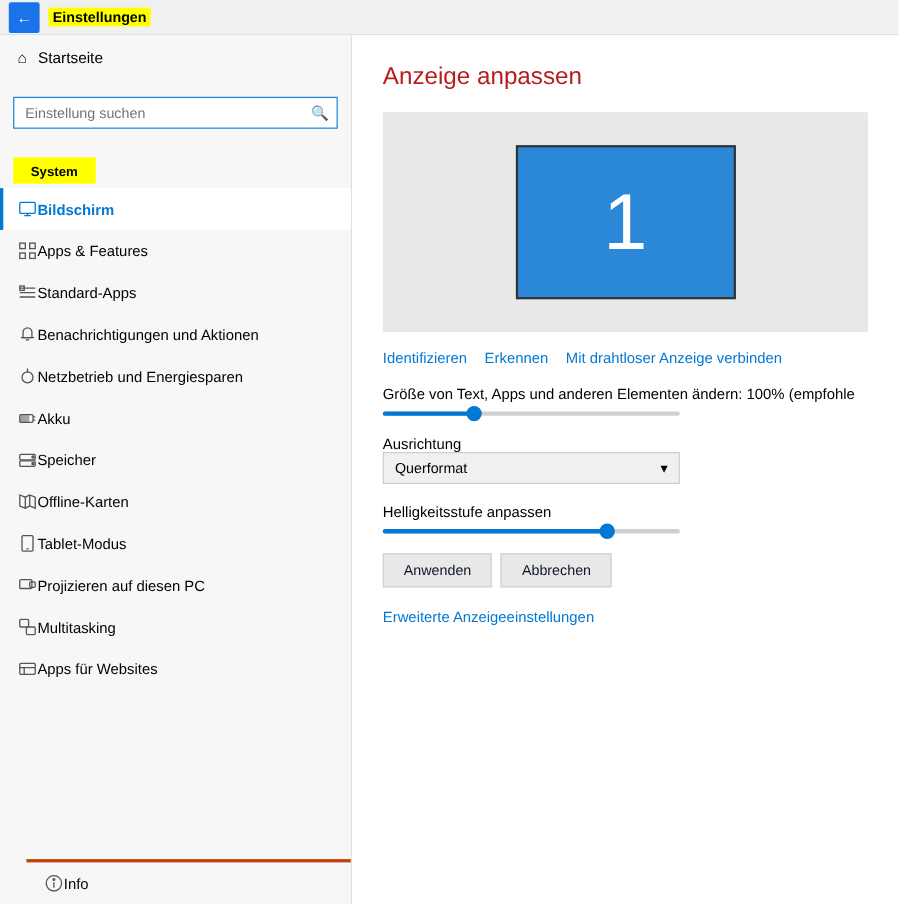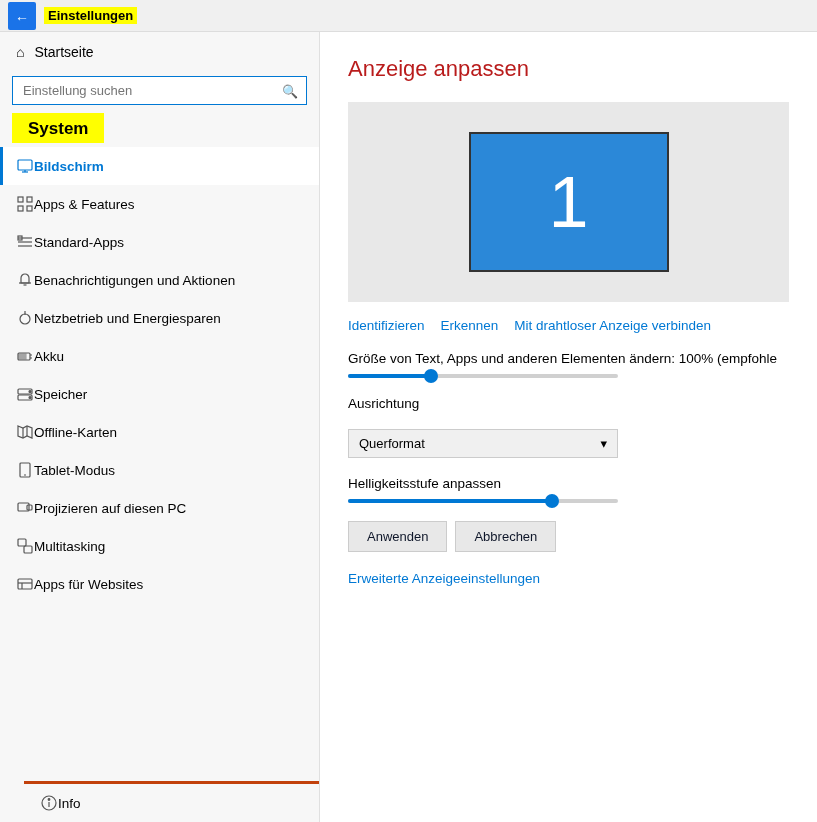--- a/index.html
+++ b/index.html
@@ -66,21 +66,21 @@
     .sidebar-home {
       display: flex;
       align-items: center;
       padding: 12px 16px;
       gap: 10px;
       cursor: pointer;
       color: #000;
     }
 
     .sidebar-search {
-      margin: 4px 12px 8px 12px;
+      margin: 16px 12px 8px 12px;
     }
     .sidebar-search input {
       width: 100%;
       padding: 6px 30px 6px 10px;
       border: 1px solid #0078d4;
       font-size: 13px;
       outline: none;
       background: #fff;
     }
     .search-wrapper {
@@ -90,25 +90,25 @@
       position: absolute;
       right: 8px;
       top: 50%;
       transform: translateY(-50%);
       color: #666;
       font-size: 13px;
     }
 
     .sidebar-section-label {
       padding: 6px 16px 4px 16px;
-      font-size: 17px;
+      font-size: 12px;
       font-weight: 600;
       background: #ffff00;
       display: inline-block;
-      margin: 0 12px 4px 12px;
+      margin: 18px 12px 4px 12px;
     }
 
     .sidebar-item {
       display: flex;
       align-items: center;
       padding: 10px 16px;
       gap: 0;
       cursor: pointer;
       color: #000;
       font-size: 13.5px;
@@ -238,21 +238,21 @@
       background: #0078d4;
     }
 
     
     .dropdown-container {
       margin-bottom: 18px;
     }
     .dropdown-label {
       font-size: 13.5px;
       color: #000;
-      margin-bottom: 18px;
+      margin-bottom: 0;
     }
     .dropdown {
       width: 270px;
       padding: 6px 10px;
       border: 1px solid #ccc;
       background: #fff;
       font-size: 13px;
       display: flex;
       align-items: center;
       justify-content: space-between;

